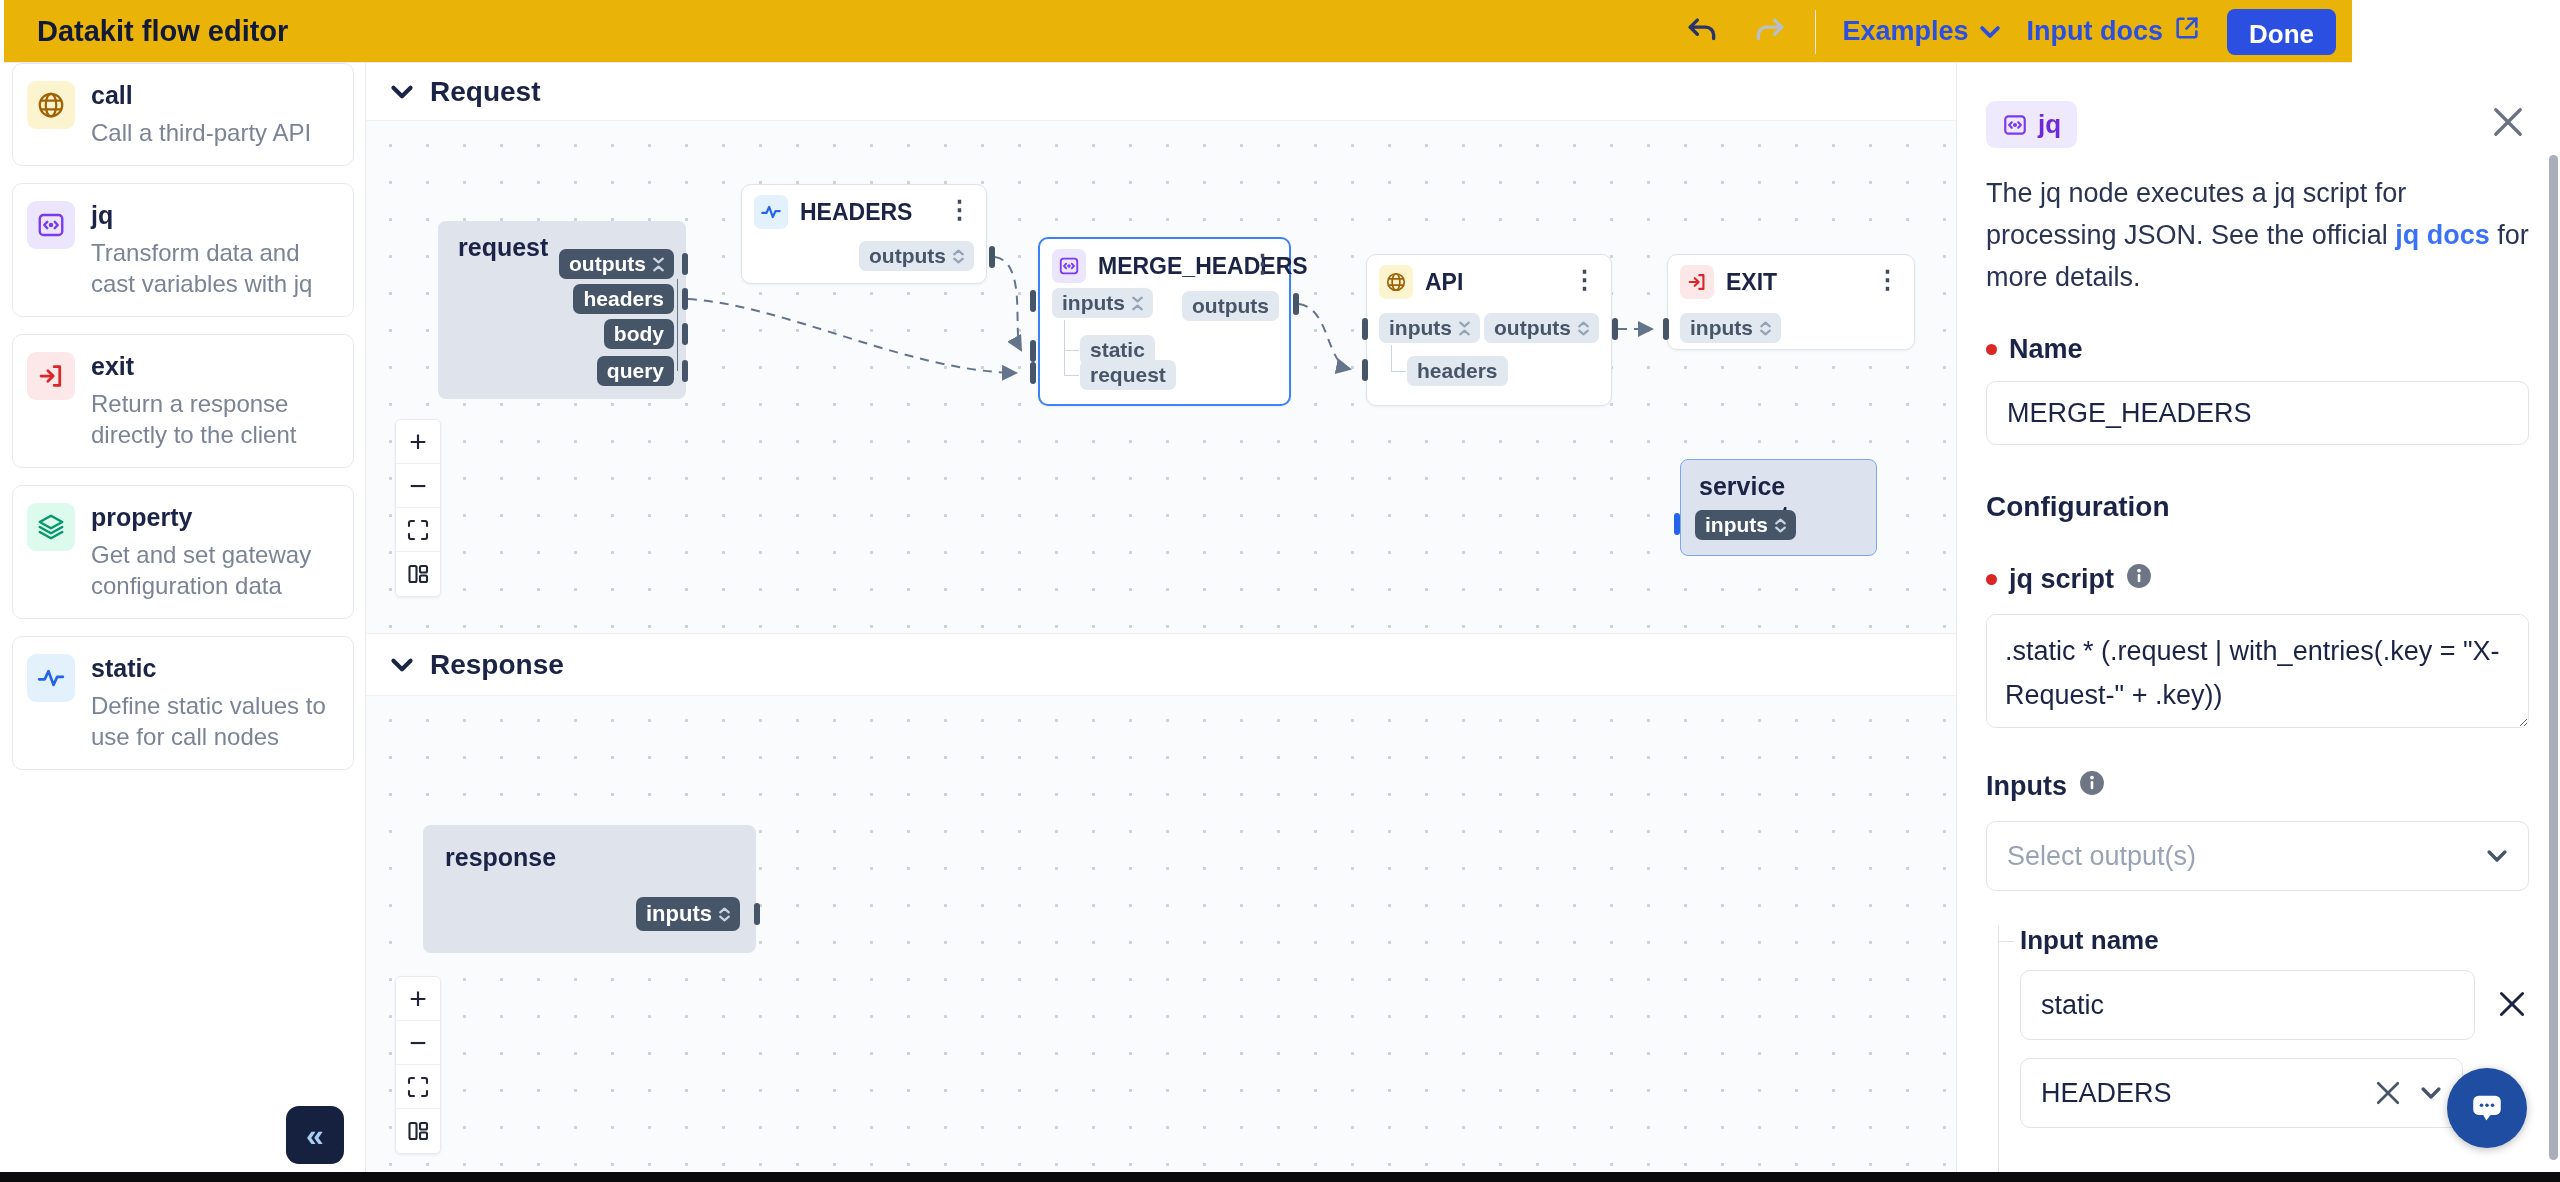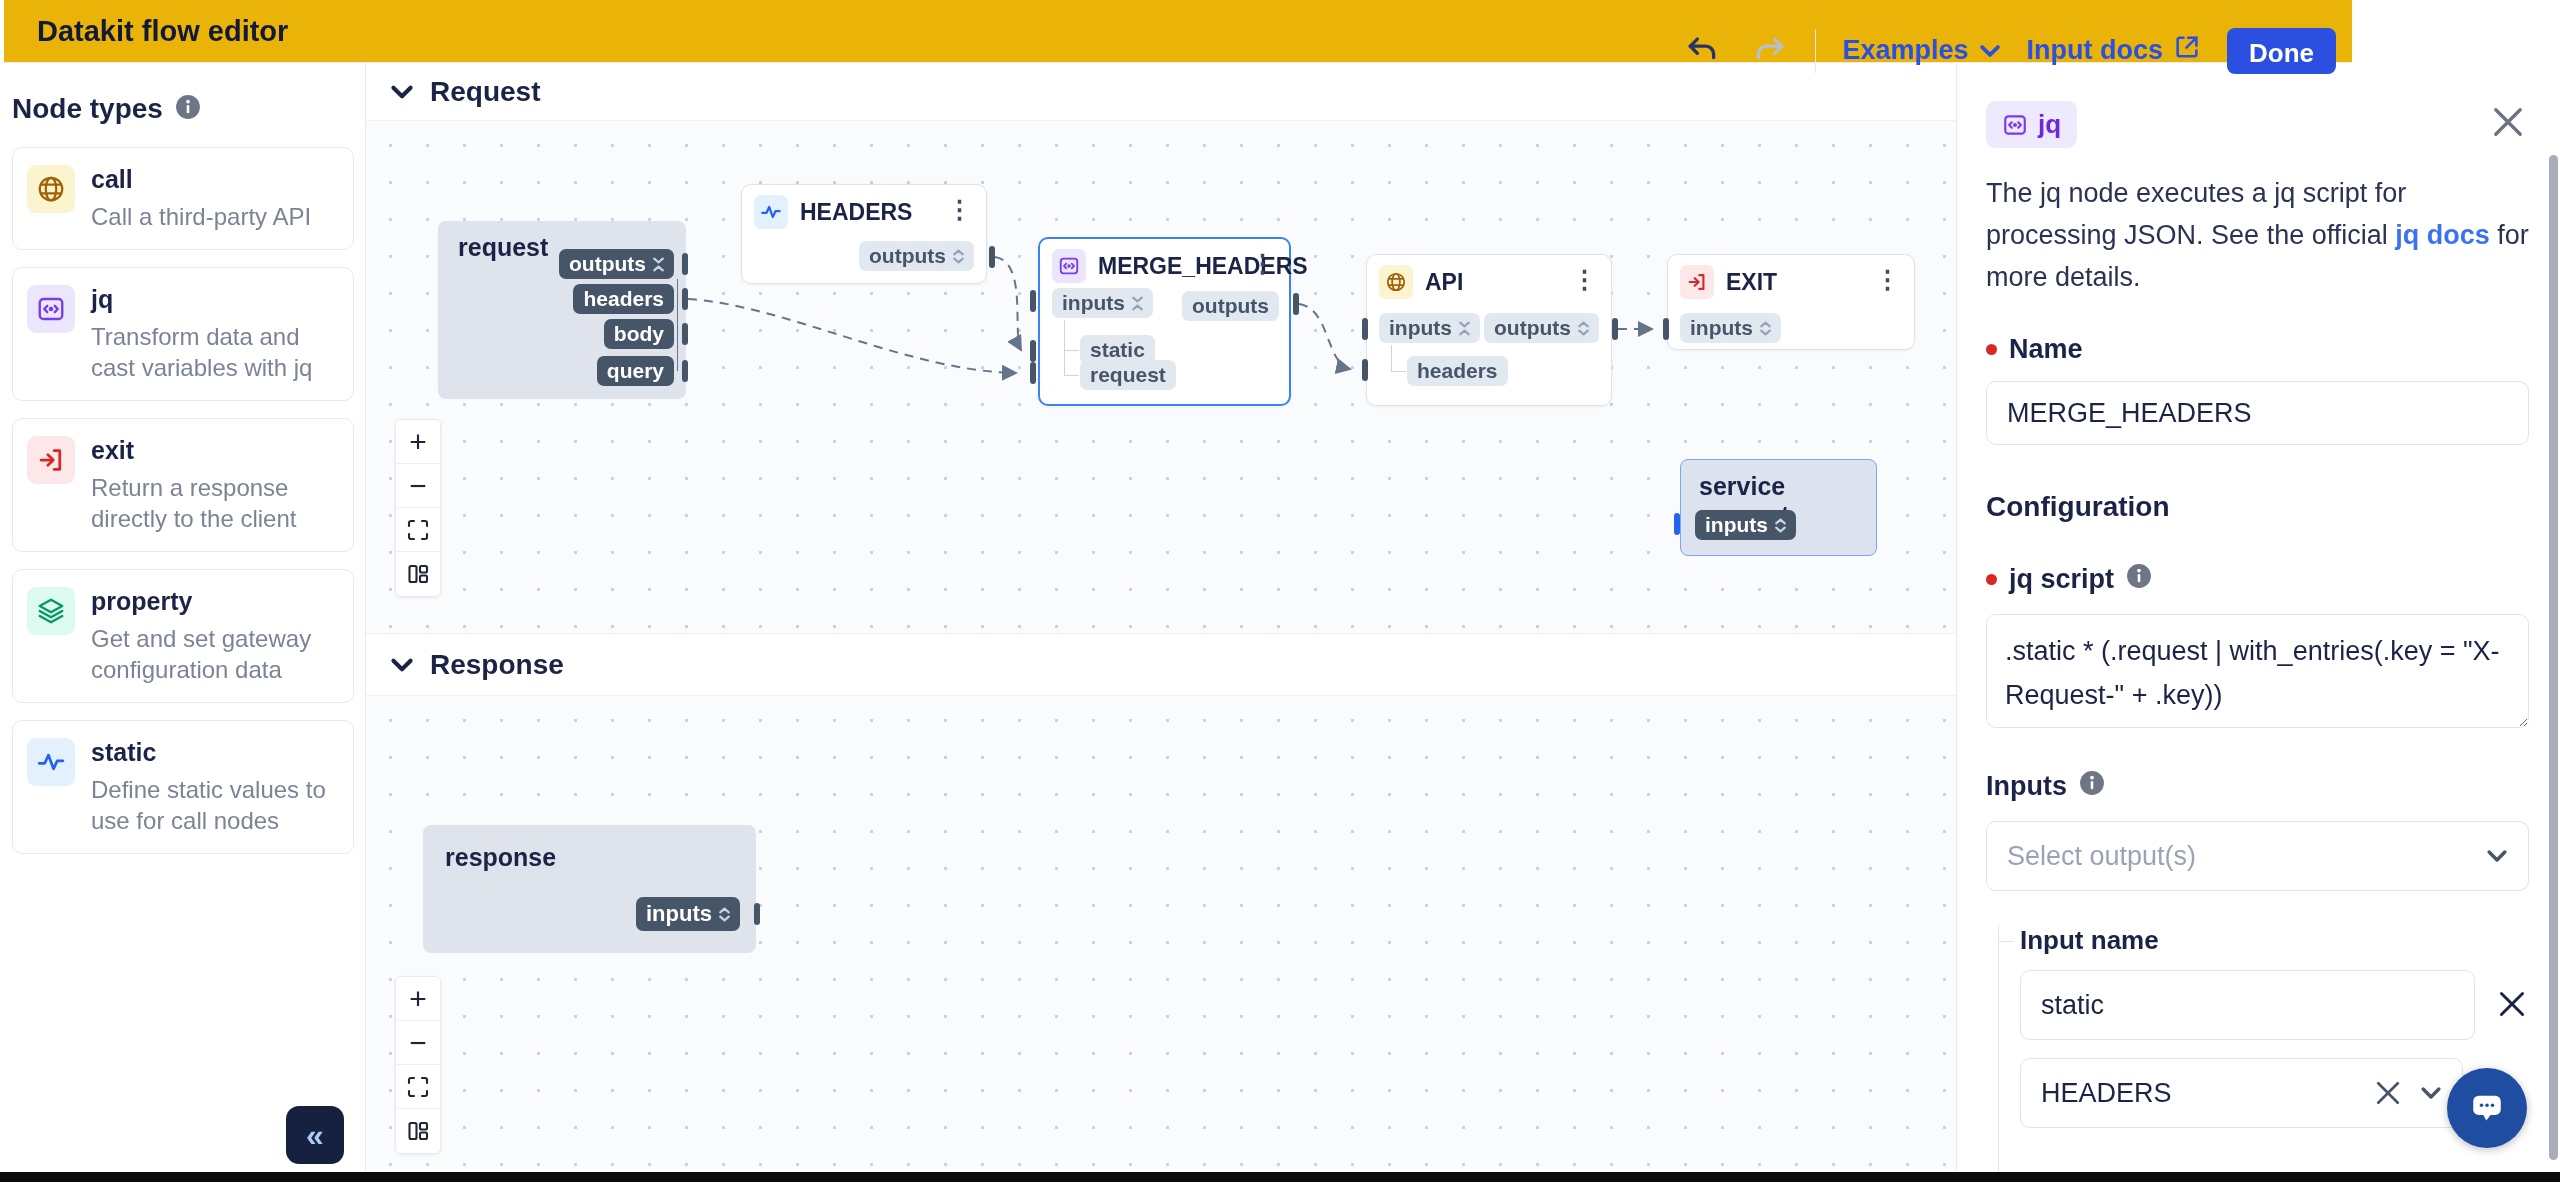--- a/index.html
+++ b/index.html
@@ -3,21 +3,21 @@
 <meta charset="utf-8">
 <style>
   * { margin:0; padding:0; box-sizing:border-box; }
   html,body { width:2560px; height:1182px; overflow:hidden; background:#fff;
     font-family:"Liberation Sans", sans-serif; color:#1b2446; }
 
   
   .topbar { position:absolute; left:4px; top:0; width:2348px; height:63px; background:#eab308;
     border-bottom:1px solid #e8eaf0; z-index:30; }
   .topbar-title { position:absolute; left:33px; top:0; line-height:63px; font-size:29px; font-weight:bold; color:#121a38; }
-  .topbar-right { position:absolute; right:16px; top:0; height:63px; display:flex; align-items:center; gap:26px;margin-top:19px; }
+  .topbar-right { position:absolute; right:16px; top:0; height:63px; display:flex; align-items:center; gap:26px; }
   .icon-btn { width:40px; height:40px; display:flex; align-items:center; justify-content:center; cursor:pointer; }
   .tb-divider { width:1px; height:44px; background:#e5e7eb; }
   .tb-link { display:flex; align-items:center; gap:10px; color:#2b4fe0; font-size:27px; font-weight:600; cursor:pointer; }
   .done-btn { background:#2b4fe0; color:#fff; font-size:26px; font-weight:bold; border:none;
     border-radius:8px; padding:10px 22px; height:46px; cursor:pointer; }
 
   
   .sidebar { position:absolute; left:0; top:63px; width:366px; height:1109px; background:#fff;
     border-right:1px solid #e8eaf0; z-index:20; }
   .sidebar-head { display:flex; align-items:center; gap:12px; padding:30px 0 22px 12px; }
@@ -141,28 +141,20 @@
             <path d="M9 4 H5.5 A1.5 1.5 0 0 0 4 5.5 V18.5 A1.5 1.5 0 0 0 5.5 20 H18.5 A1.5 1.5 0 0 0 20 18.5 V15"></path>
             <path d="M13 4 H20 V11"></path>
             <path d="M20 4 L11.5 12.5"></path>
           </svg></span>
     </div>
     <button class="done-btn">Done</button>
   </div>
 </header>
 
 <aside class="sidebar">
-  <div class="sidebar-head">
-    <h2>Node types</h2>
-    <span><svg width="26" height="26" viewBox="0 0 24 24">
-          <circle cx="12" cy="12" r="11" fill="#6e7686"></circle>
-          <circle cx="12" cy="7" r="1.7" fill="#fff"></circle>
-          <rect x="10.8" y="10.2" width="2.4" height="7.6" rx="1.2" fill="#fff"></rect>
-        </svg></span>
-  </div>
 
   <div class="ncard">
     <div class="icon-sq" style="background:#fcf4cf">
       <svg width="30" height="30" viewBox="0 0 24 24" fill="none" stroke="#a16207" stroke-width="1.8">
           <circle cx="12" cy="12" r="9"></circle>
           <ellipse cx="12" cy="12" rx="4.2" ry="9"></ellipse>
           <path d="M3.6 8.5 H20.4 M3.6 15.5 H20.4"></path>
         </svg>
     </div>
     <div>

